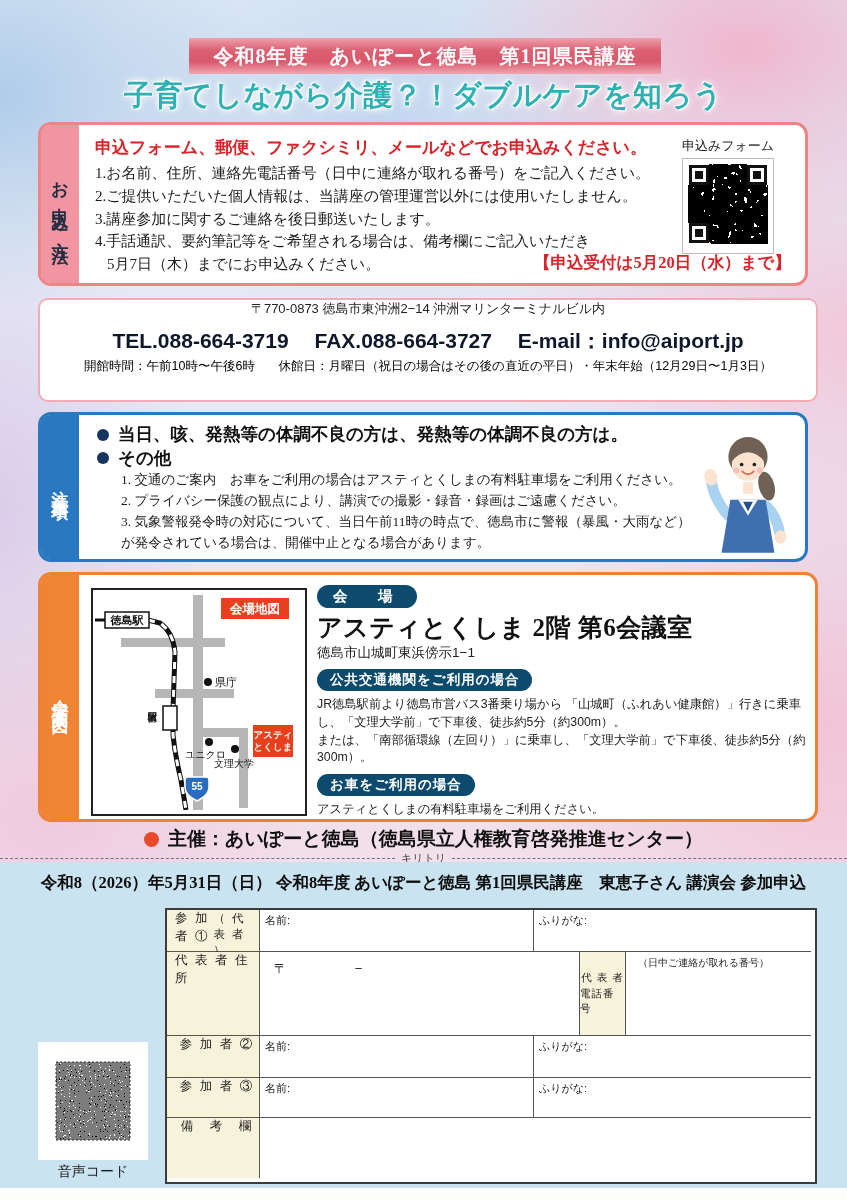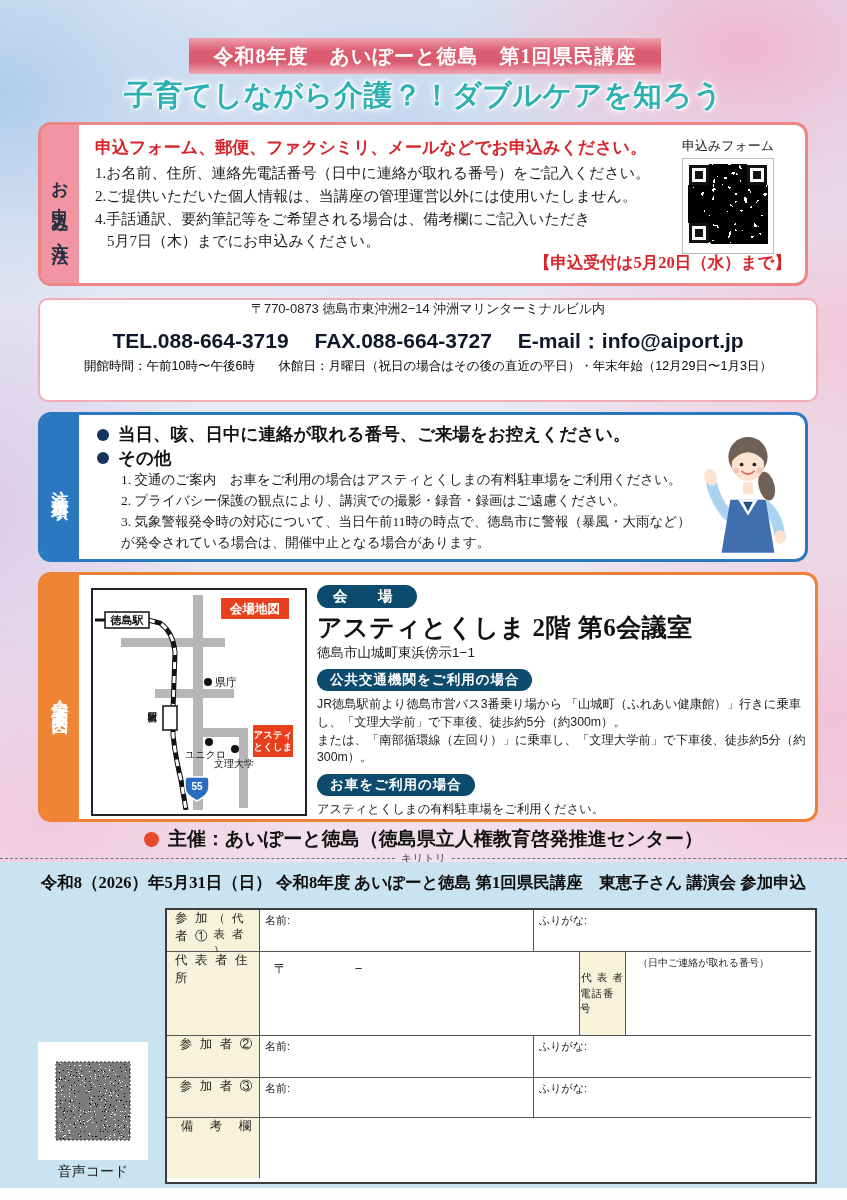--- a/index.html
+++ b/index.html
@@ -122,20 +122,21 @@
 
   <div class="banner">令和8年度　あいぽーと徳島　第1回県民講座</div>
   <div class="main-title">子育てしながら介護？！ダブルケアを知ろう</div>
 
   <div class="panel p-apply">
     <div class="side">お申込み方法</div>
     <div class="apply-body">
       <div class="apply-head">申込フォーム、郵便、ファクシミリ、メールなどでお申込みください。</div>
       <div class="apply-item">1.お名前、住所、連絡先電話番号（日中に連絡が取れる番号）をご記入ください。</div>
       <div class="apply-item">2.ご提供いただいた個人情報は、当講座の管理運営以外には使用いたしません。</div>
+      <div class="apply-item">3.講座参加に関するご連絡を後日郵送いたします。</div>
       <div class="apply-item">4.手話通訳、要約筆記等をご希望される場合は、備考欄にご記入いただき</div>
       <div class="apply-item cont">5月7日（木）までにお申込みください。</div>
     </div>
     <div class="qr-block">
       <div class="qr-label">申込みフォーム</div>
       <span class="qr-frame">
         <svg width="84" height="84" viewBox="0 0 29 29" shape-rendering="crispEdges">
           <defs>
             <filter id="qrnoise" x="0" y="0" width="100%" height="100%">
               <feTurbulence type="fractalNoise" baseFrequency="0.55" numOctaves="2" seed="7"></feTurbulence>
@@ -184,21 +185,21 @@
       <span>開館時間：午前10時〜午後6時</span>
       <span>休館日：月曜日（祝日の場合はその後の直近の平日）・年末年始（12月29日〜1月3日）</span>
     </div>
   </div>
 
   <div class="panel p-notes">
     <div class="side">注意事項</div>
     <div class="notes-body">
       <div class="n-bullet">
         <span class="dot dot-navy"></span>
-        <span>当日、咳、日中に連絡が取れる番号、ご来場をお控えください。</span>
+        <span>当日、咳、発熱等の体調不良の方は、発熱等の体調不良の方は。</span>
       </div>
       <div class="n-bullet">
         <span class="dot dot-navy"></span>
         <span>その他</span>
       </div>
       <div class="n-item">1. 交通のご案内　お車をご利用の場合はアスティとくしまの有料駐車場をご利用ください。</div>
       <div class="n-item">2. プライバシー保護の観点により、講演での撮影・録音・録画はご遠慮ください。</div>
       <div class="n-item wrap" style="width:576px;">3. 気象警報発令時の対応について、当日午前11時の時点で、徳島市に警報（暴風・大雨など）が発令されている場合は、開催中止となる場合があります。</div>
     </div>
     <div class="person">

